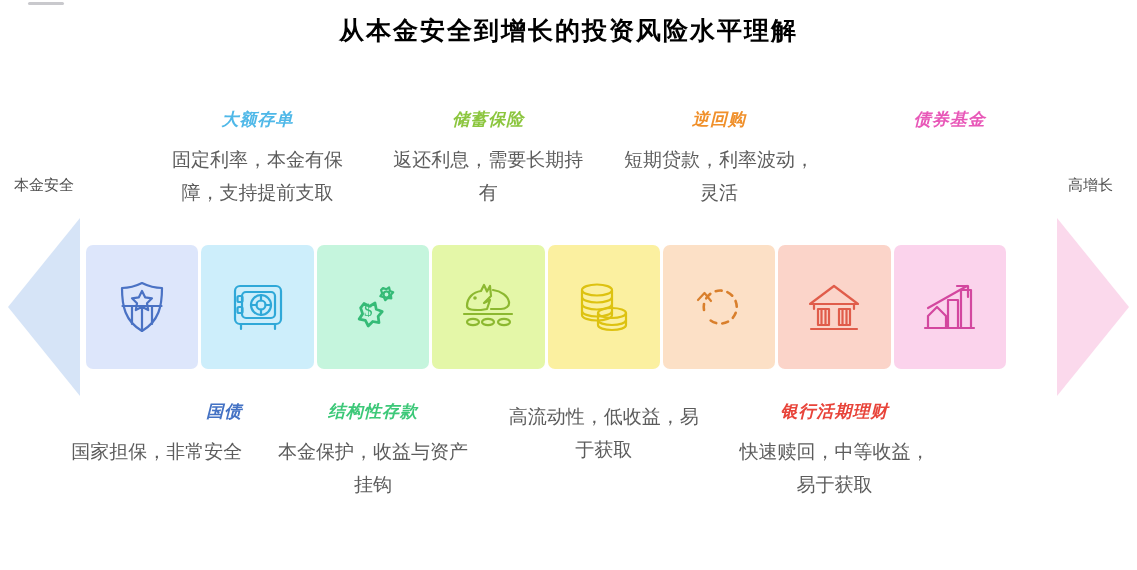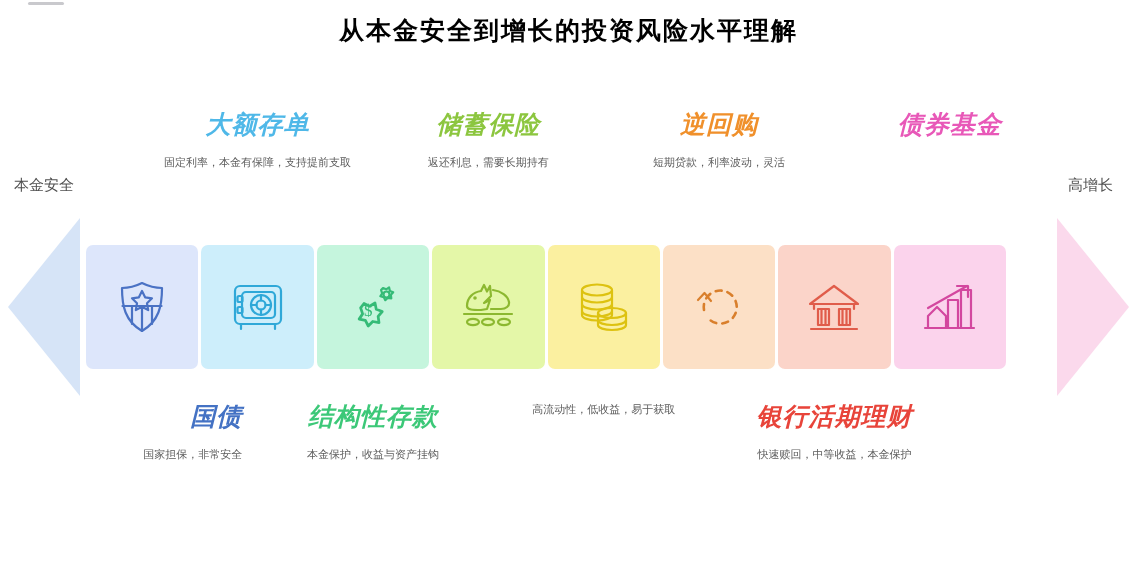--- a/index.html
+++ b/index.html
@@ -93,30 +93,30 @@
   #end-label-left  { left: 14px; }
   #end-label-right { right: 24px; }
 
   
   .callout {
     position: absolute;
     width: 200px;
     text-align: center;
   }
   .callout-title {
-    font-size: 25px;
+    font-size: 17px;
     font-weight: bold;
     font-style: italic;
     letter-spacing: 1px;
     font-family: "Liberation Serif", "DejaVu Serif", serif;
     margin-bottom: 12px;
     white-space: nowrap;
   }
   .callout-desc {
-    font-size: 11px;
+    font-size: 19px;
     line-height: 1.75;
     color: #5c5c5c;
     font-family: "Liberation Serif", "DejaVu Serif", serif;
   }
   .callout-top    { top: 108px; }
   .callout-bottom { top: 400px; }
 </style>
 </head>
 <body>
 
@@ -236,15 +236,15 @@
     </div>
     <div class="callout callout-bottom" style="left: 272.938px;">
       <div class="callout-title" style="color: rgb(60, 200, 120);">结构性存款</div>
       <div class="callout-desc">本金保护，收益与资产挂钩</div>
     </div>
     <div class="callout callout-bottom" style="left: 503.688px;">
       <div class="callout-desc">高流动性，低收益，易于获取</div>
     </div>
     <div class="callout callout-bottom" style="left: 734.438px;">
       <div class="callout-title" style="color: rgb(232, 68, 58);">银行活期理财</div>
-      <div class="callout-desc">快速赎回，中等收益，本金保护</div>
+      <div class="callout-desc">快速赎回，中等收益，易于获取</div>
     </div>
   </div>
 
 </body></html>

